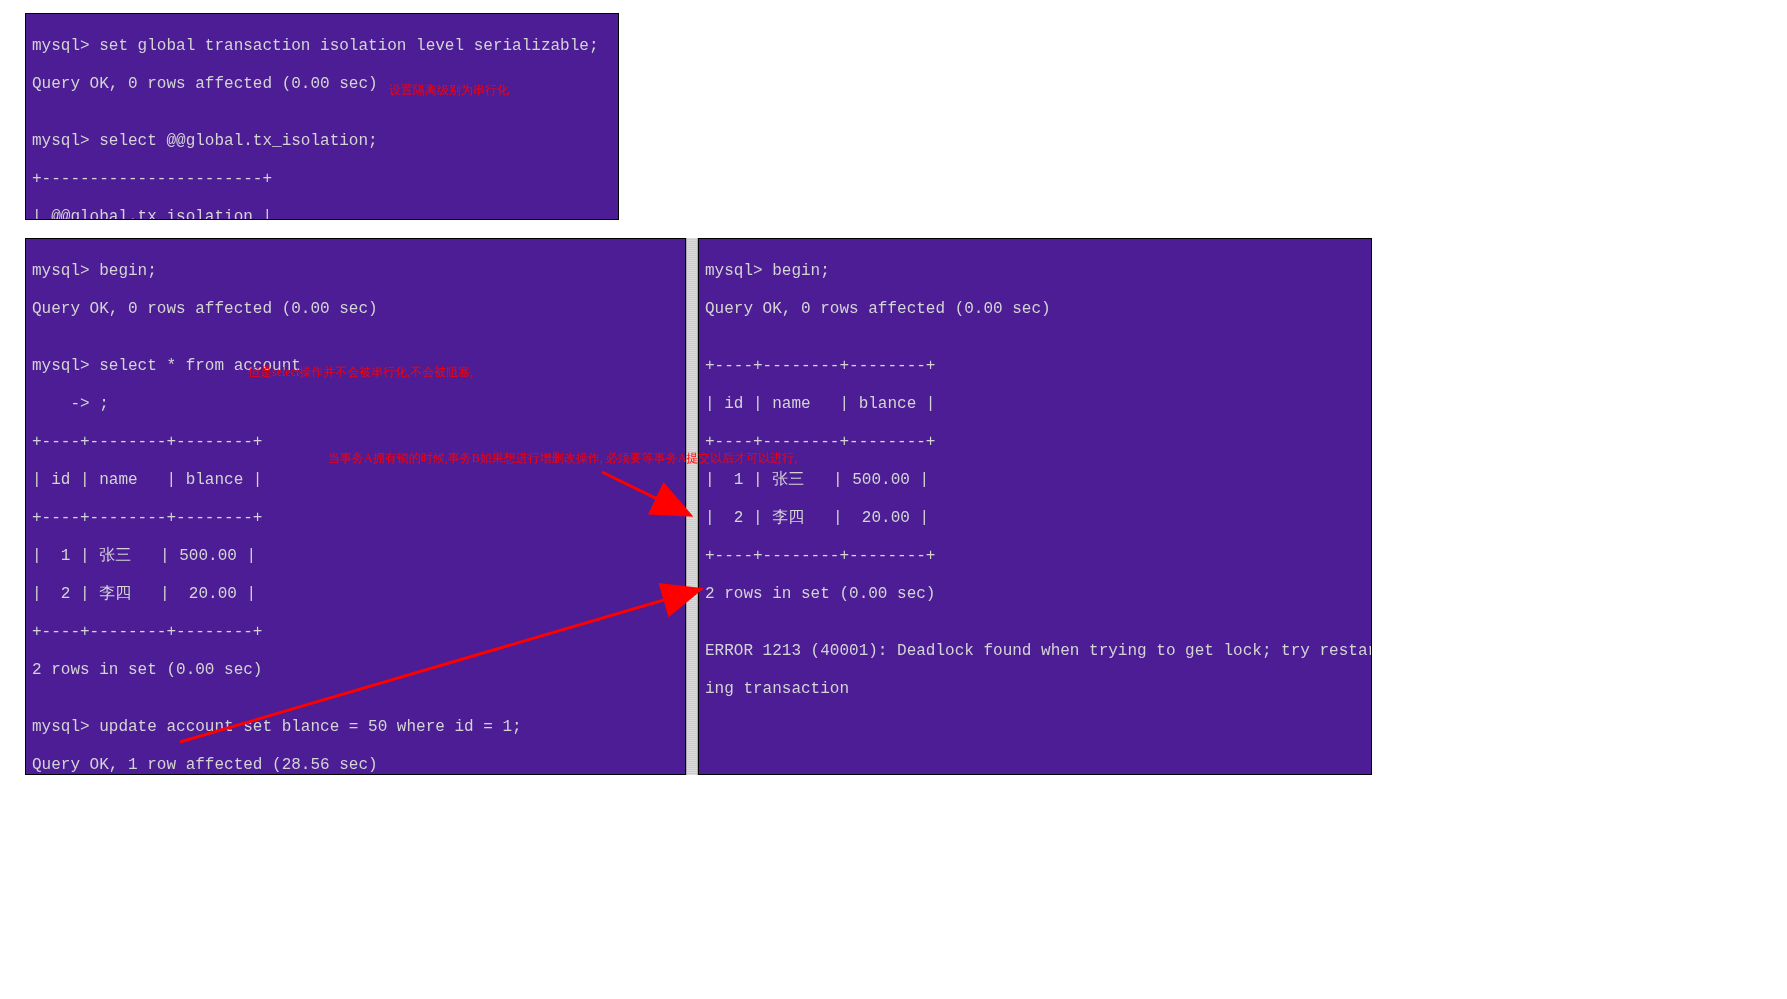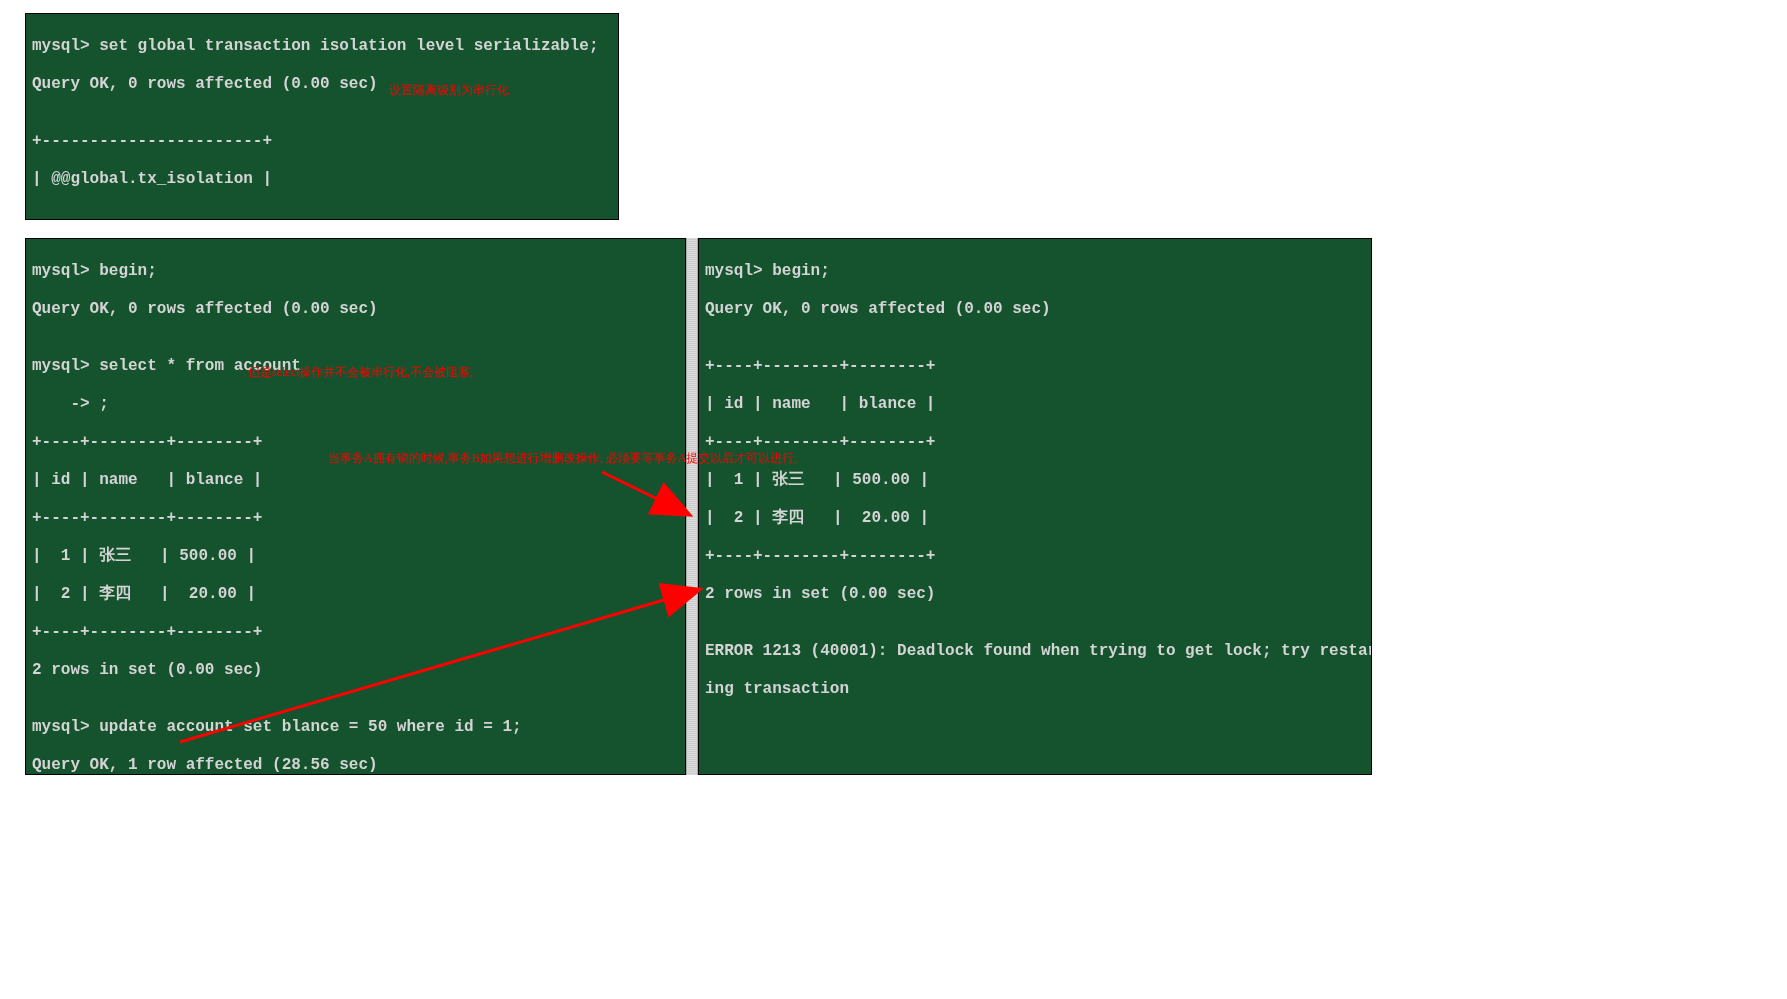--- a/index.html
+++ b/index.html
@@ -5,29 +5,28 @@
   * { margin: 0; padding: 0; box-sizing: border-box; }
   body {
     background: #ffffff;
     font-family: "Consolas", "Courier New", monospace;
     font-size: 16px;
     width: 1787px;
     height: 999px;
     position: relative;
   }
   .term {
-    background: #14532d;
+    background: #4c1d95;
     color: #d4d4d4;
     border: 1px solid #000;
     position: absolute;
     padding: 4px 6px;
     line-height: 19px;
     white-space: pre;
     overflow: hidden;
-    font-weight: bold;
   }
   .term-top {
     left: 25px;
     top: 13px;
     width: 594px;
     height: 207px;
   }
   .term-left {
     left: 25px;
     top: 238px;
@@ -69,20 +68,21 @@
     pointer-events: none;
   }
 </style>
 </head>
 <body>
 
 <div class="term term-top">
 <div>mysql&gt; set global transaction isolation level serializable;</div>
 <div>Query OK, 0 rows affected (0.00 sec)</div>
 <div></div>
+<div>mysql&gt; select @@global.tx_isolation;</div>
 <div>+-----------------------+</div>
 <div>| @@global.tx_isolation |</div>
 
 
 
 
 </div>
 
 <div class="divider"></div>
 

